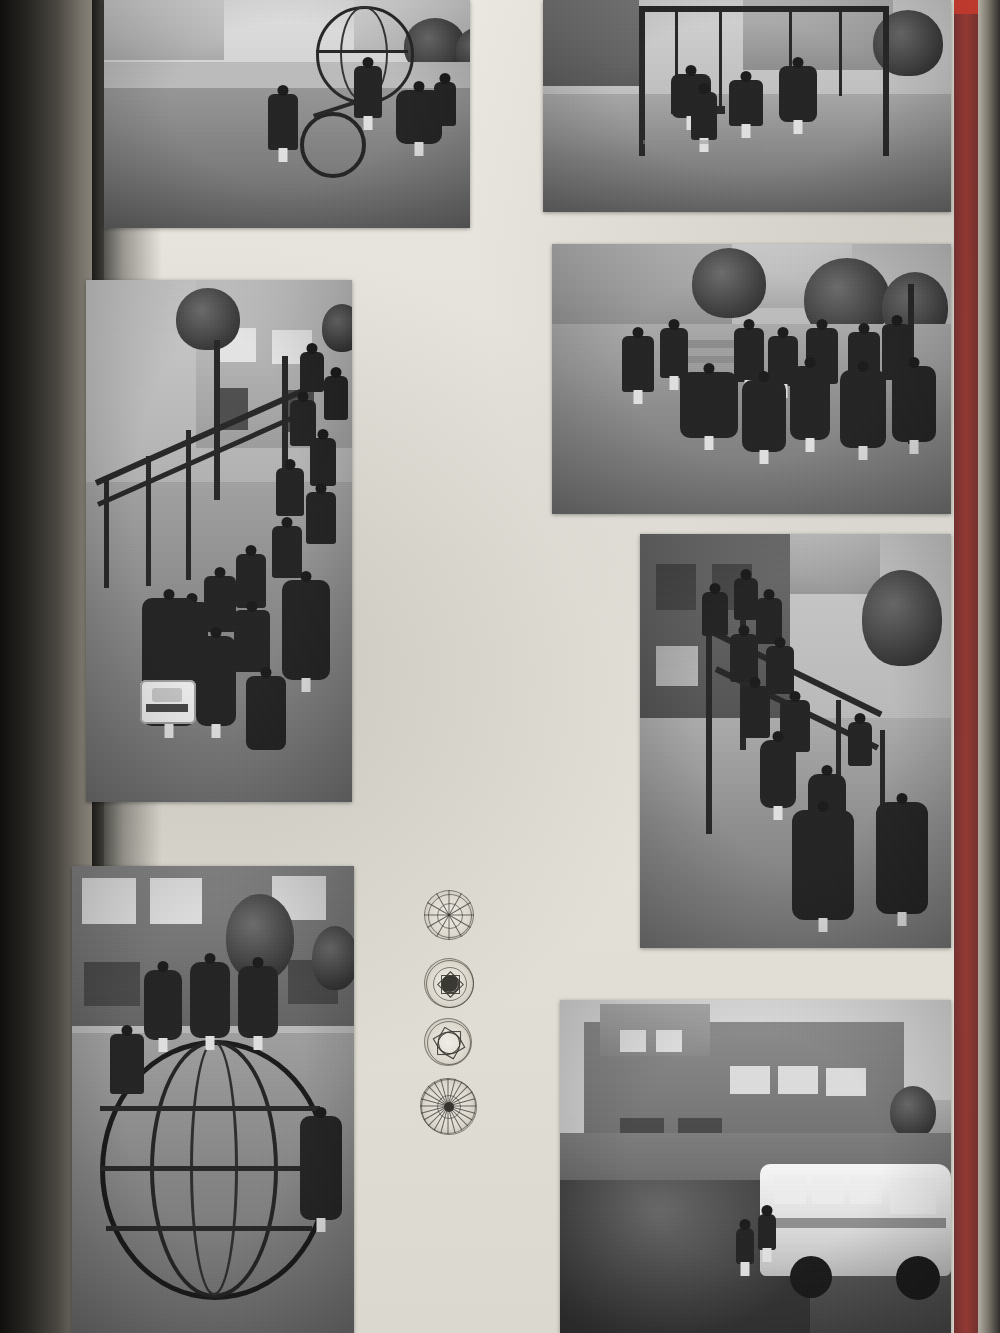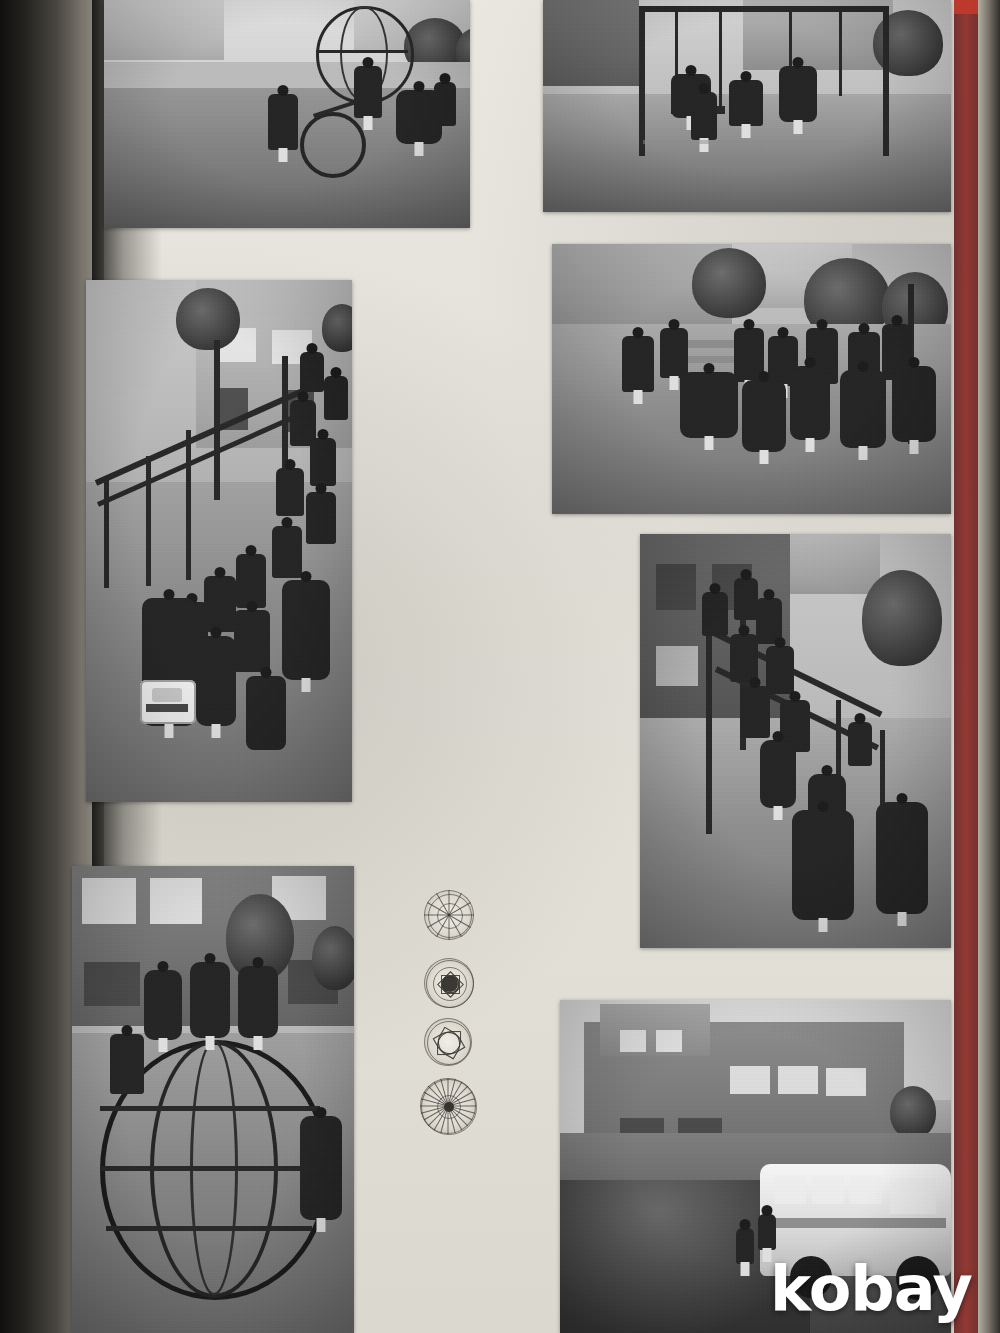--- a/index.html
+++ b/index.html
@@ -427,15 +427,14 @@
     <div class="ray" style="transform:translate(-50%,-100%) rotate(240deg);"></div>
     <div class="ray" style="transform:translate(-50%,-100%) rotate(255deg);"></div>
     <div class="ray" style="transform:translate(-50%,-100%) rotate(270deg);"></div>
     <div class="ray" style="transform:translate(-50%,-100%) rotate(285deg);"></div>
     <div class="ray" style="transform:translate(-50%,-100%) rotate(300deg);"></div>
     <div class="ray" style="transform:translate(-50%,-100%) rotate(315deg);"></div>
     <div class="ray" style="transform:translate(-50%,-100%) rotate(330deg);"></div>
     <div class="ray" style="transform:translate(-50%,-100%) rotate(345deg);"></div>
   </div>
 
-  <div class="watermark">kobay</div>
 
 </div>
 
 </body></html>

